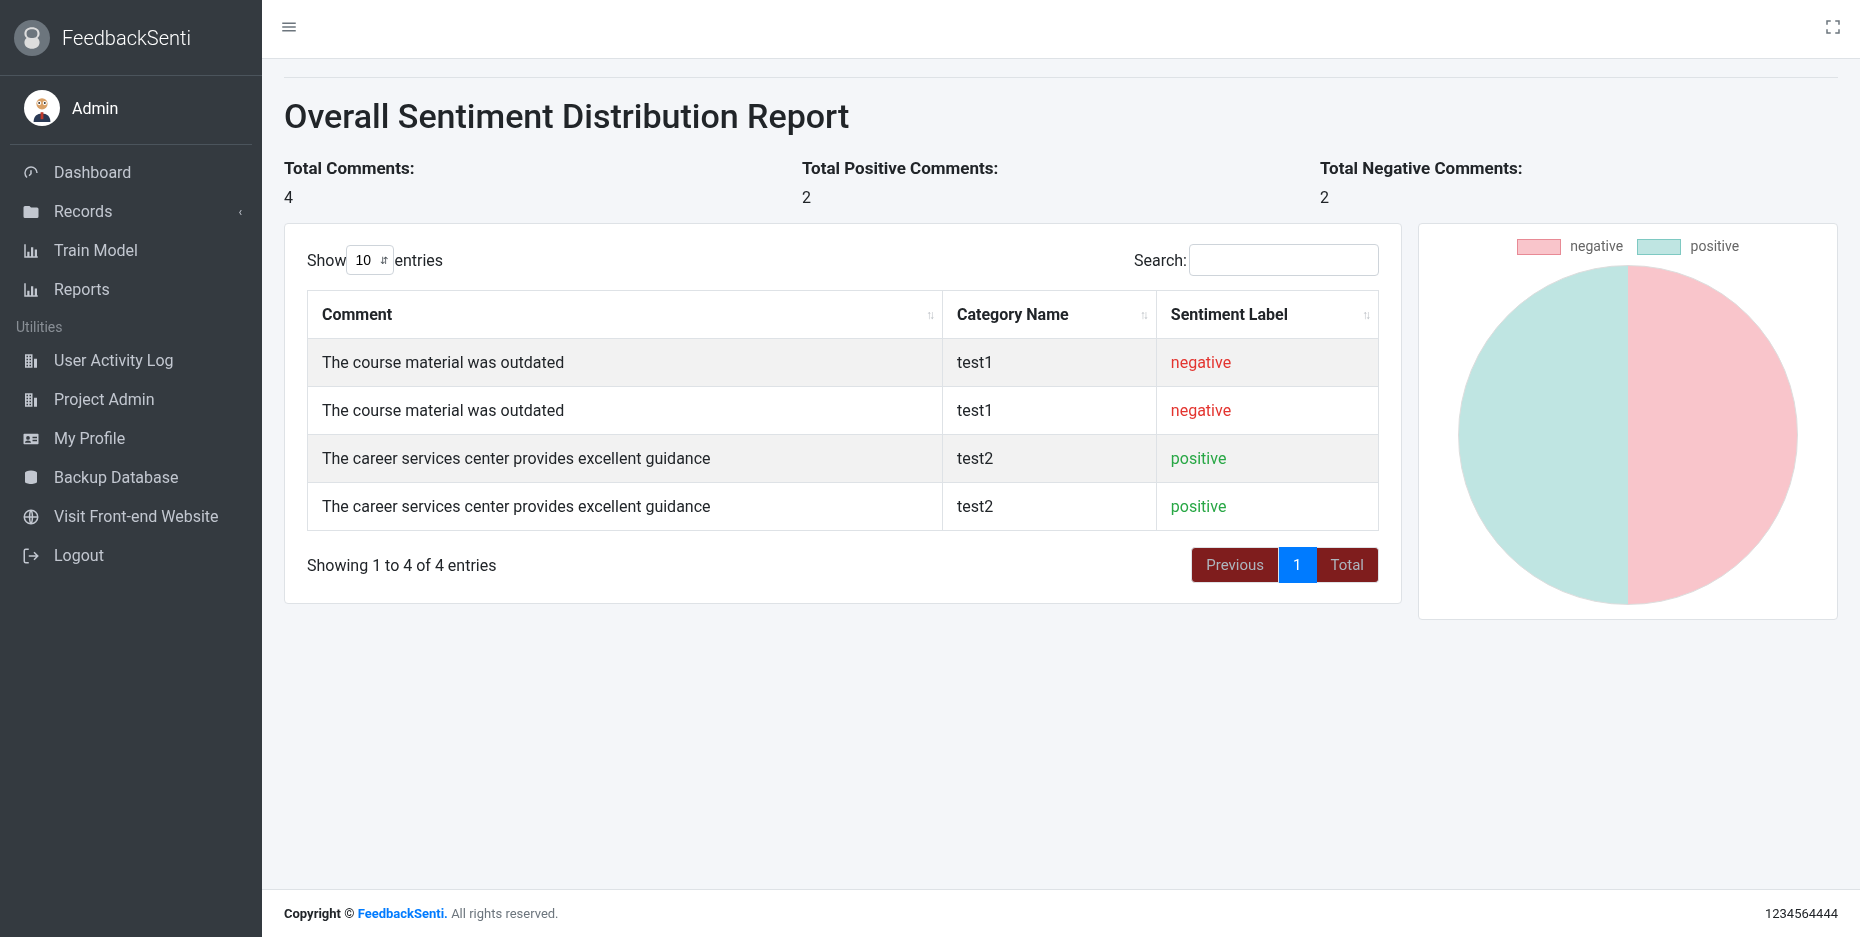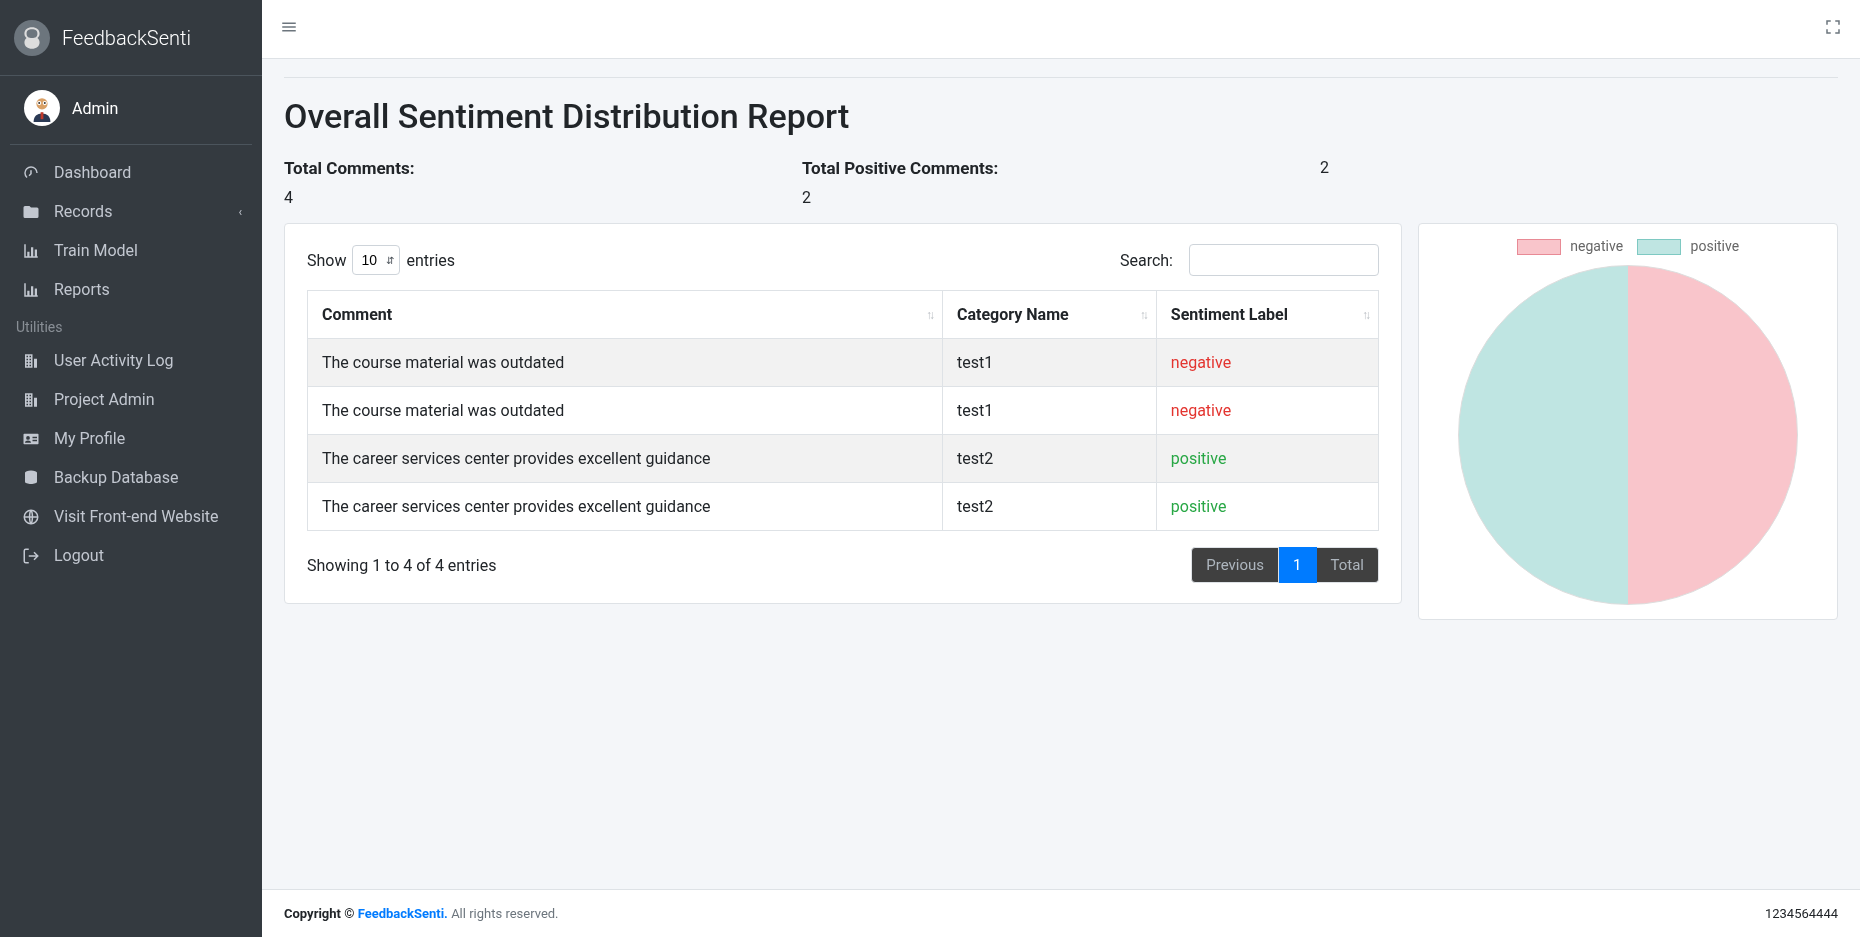--- a/index.html
+++ b/index.html
@@ -85,46 +85,46 @@
   .stats-row { display: flex; gap: 0; margin-bottom: 16px; }
   .stat { flex: 1; }
   .stat-label { font-weight: 700; font-size: 17px; margin-bottom: 10px; }
   .stat-value { font-size: 16px; color: #212529; }
 
   .panels { display: flex; gap: 16px; align-items: flex-start; }
   .card { background: #fff; border: 1px solid #dee2e6; border-radius: 4px; }
 
   .table-card { flex: 1; padding: 20px 22px; }
   .table-controls { display: flex; align-items: center; margin-bottom: 14px; }
-  .length-label { display: flex; align-items: center; gap: 6px; }
+  .length-label { display: flex; align-items: center; gap: 0; }
   .length-select {
     height: 30px; border: 1px solid #ced4da; border-radius: 4px;
     padding: 0 22px 0 8px; font-size: 14px; appearance: none;
     background: #fff;
     position: relative;
   }
   .length-wrap { position: relative; display: inline-block; }
   .length-wrap::after { content: "⇵"; position: absolute; right: 6px; top: 50%; transform: translateY(-50%); font-size: 10px; color: #495057; pointer-events: none; }
-  .search-wrap { margin-left: auto; display: flex; align-items: center; gap: 16px; justify-content: center; }
+  .search-wrap { margin-left: auto; display: flex; align-items: center; gap: 2px; justify-content: center; }
   .search-input { height: 32px; width: 190px; border: 1px solid #ced4da; border-radius: 4px; padding: 0 8px; }
 
   table.datatable { width: 100%; border-collapse: collapse; border: 1px solid #dee2e6; }
   table.datatable th, table.datatable td {
     border: 1px solid #dee2e6; padding: 14px 14px; text-align: left; font-size: 16px;
   }
   table.datatable th { font-weight: 700; position: relative; cursor: pointer; }
   table.datatable th .sort-icon { position: absolute; right: 10px; top: 50%; transform: translateY(-50%); color: #b9bec3; font-size: 12px; letter-spacing: -3px; }
   table.datatable tbody tr:nth-child(odd) td { background: #f2f2f2; }
   .sent-negative { color: #e3342f; }
   .sent-positive { color: #28a745; }
 
   .table-footer { display: flex; align-items: center; margin-top: 16px; }
   .pagination { margin-left: auto; display: flex; }
   .page-btn {
-    border: 1px solid #dee2e6; padding: 8px 14px; background: #404040; cursor: pointer;
+    border: 1px solid #dee2e6; padding: 8px 14px; background: #7f1d1d; cursor: pointer;
     color: #6c757d; font-size: 15px;
   }
   .page-btn + .page-btn { border-left: none; }
   .page-btn.active { background: #007bff; color: #fff; border-color: #007bff; }
   .page-btn.disabled { color: #adb5bd; cursor: default; }
   .page-btn:first-child { border-radius: 4px 0 0 4px; }
   .page-btn:last-child { border-radius: 0 4px 4px 0; }
 
   
   .chart-card { width: 420px; padding: 14px; }
@@ -288,20 +288,21 @@
     <div class="stats-row">
       <div class="stat">
         <div class="stat-label">Total Comments:</div>
         <div class="stat-value">4</div>
       </div>
       <div class="stat">
         <div class="stat-label">Total Positive Comments:</div>
         <div class="stat-value">2</div>
       </div>
       <div class="stat">
+        <div class="stat-label">Total Negative Comments:</div>
         <div class="stat-value">2</div>
       </div>
     </div>
 
     <div class="panels">
 
       <div class="card table-card">
         <div class="table-controls">
           <div class="length-label">
             <span>Show</span>

